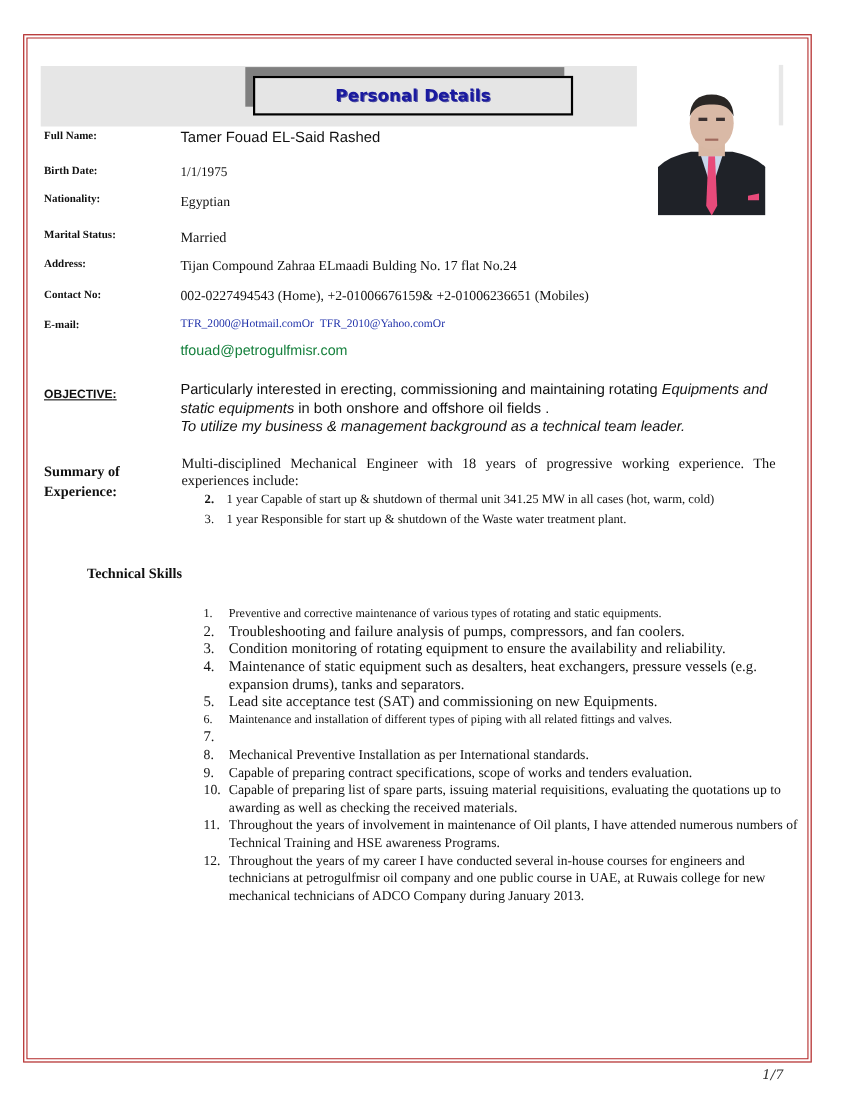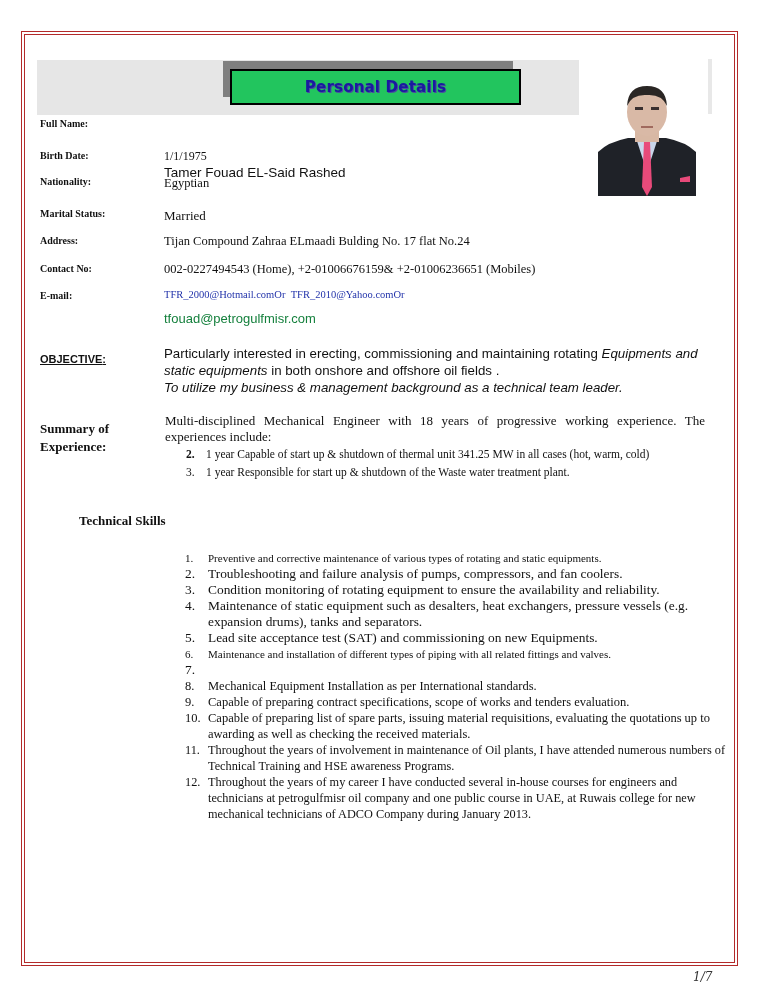--- a/index.html
+++ b/index.html
@@ -1,26 +1,26 @@
 <!DOCTYPE html>
 <html><head>
 <meta charset="utf-8">
 <style>
   html, body { margin: 0; padding: 0; background: #ffffff; }
   body { width: 768px; height: 994px; position: relative; overflow: hidden; font-family: "Liberation Serif", serif; color: #111; }
   .page-border { position: absolute; left: 21px; top: 31px; width: 717px; height: 935px; border: 1px solid #b32a2a; box-shadow: inset 0 0 0 2px #fff, inset 0 0 0 3px #b32a2a; box-sizing: border-box; }
   .header-band { position: absolute; left: 37px; top: 60px; width: 542px; height: 55px; background: #e6e6e6; }
   .header-right-bar { position: absolute; left: 708px; top: 59px; width: 4px; height: 55px; background: #e8e8e8; }
   .title-shadow { position: absolute; left: 223px; top: 61px; width: 290px; height: 36px; background: #7f7f7f; }
-  .title-box { position: absolute; left: 230px; top: 69px; width: 291px; height: 36px; background: #22c55e; border: 2px solid #000; box-sizing: border-box; display: flex; align-items: center; justify-content: center; }
+  .title-box { position: absolute; left: 230px; top: 69px; width: 291px; height: 36px; background: #e5e5e5; border: 2px solid #000; box-sizing: border-box; display: flex; align-items: center; justify-content: center; }
   .title-text { font-family: "DejaVu Sans", sans-serif; font-weight: bold; font-size: 15px; color: #1a1aa0; text-shadow: 1px 1px 0 #4a4aa0; letter-spacing: 0.2px; }
   .photo { position: absolute; left: 598px; top: 82px; width: 98px; height: 114px; background: #fff; overflow: hidden; }
   .label { position: absolute; left: 40px; font-weight: bold; font-size: 10px; }
   .val { position: absolute; left: 164px; font-size: 13px; }
-  .sans { font-family: "Liberation Sans", sans-serif; margin-top: 48px; }
+  .sans { font-family: "Liberation Sans", sans-serif; }
   .link { color: #15803d; font-family: "Liberation Sans", sans-serif; }
   .obj-label { position: absolute; left: 40px; top: 353px; font-family: "Liberation Sans", sans-serif; font-weight: bold; font-size: 11px; text-decoration: underline; }
   .obj-text { position: absolute; left: 164px; top: 345px; width: 560px; font-family: "Liberation Sans", sans-serif; font-size: 13.3px; line-height: 17px; }
   .sum-label { position: absolute; left: 40px; top: 420px; font-weight: bold; font-size: 13px; line-height: 18px; }
   .sum-text { position: absolute; left: 165px; top: 413px; width: 540px; font-size: 13px; line-height: 16px; text-align: justify; }
   .sum-list { position: absolute; left: 186px; top: 445px; font-size: 11.5px; line-height: 18px; }
   .sum-list div span.n { display: inline-block; width: 20px; }
   .tech-label { position: absolute; left: 40px; top: 513px; font-weight: bold; font-size: 13px; margin-left: 39px; }
   .skills { position: absolute; left: 185px; top: 550px; width: 540px; }
   .skill { display: flex; font-size: 13.4px; line-height: 16px; }
@@ -119,21 +119,21 @@
     </div>
   <div class="skill small">
       <span class="n">6.</span>
       <span>Maintenance and installation of different types of piping with all related fittings and valves.</span>
     </div>
   <div class="skill">
       <span class="n">7.</span>
     </div>
   <div class="skill" style="font-size:12.5px">
       <span class="n">8.</span>
-      <span>Mechanical Equipment Installation  as per International standards.</span>
+      <span>Mechanical Preventive Installation  as per International standards.</span>
     </div>
   <div class="skill" style="font-size:12.5px">
       <span class="n">9.</span>
       <span>Capable of preparing contract specifications, scope of works and tenders evaluation.</span>
     </div>
   <div class="skill" style="font-size:12.5px">
       <span class="n">10.</span>
       <span>Capable of preparing list of spare parts, issuing material requisitions, evaluating the quotations up to awarding as well as checking the received materials.</span>
     </div>
   <div class="skill" style="font-size:12.3px">

